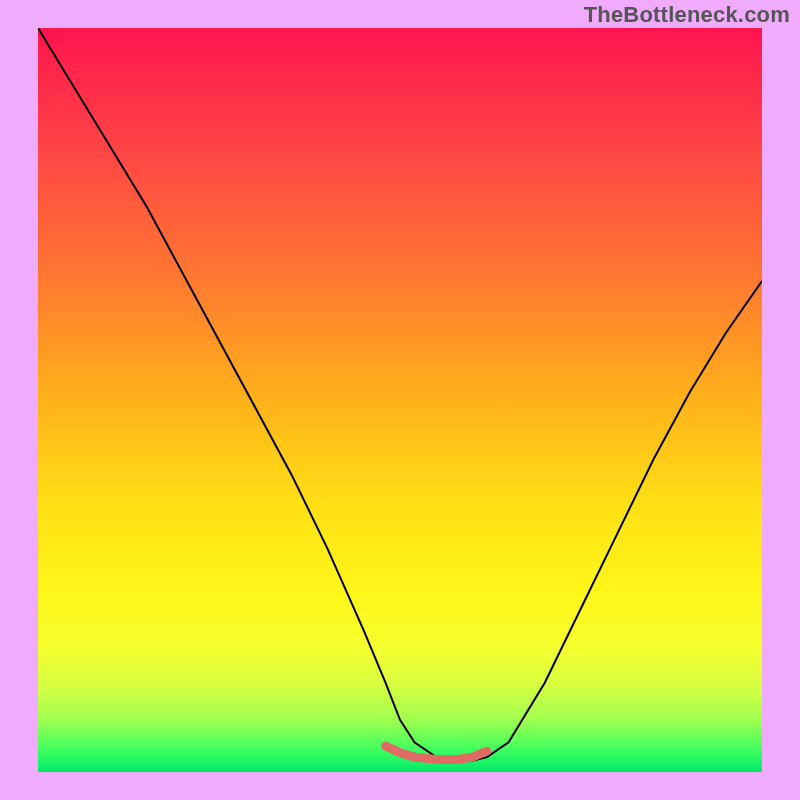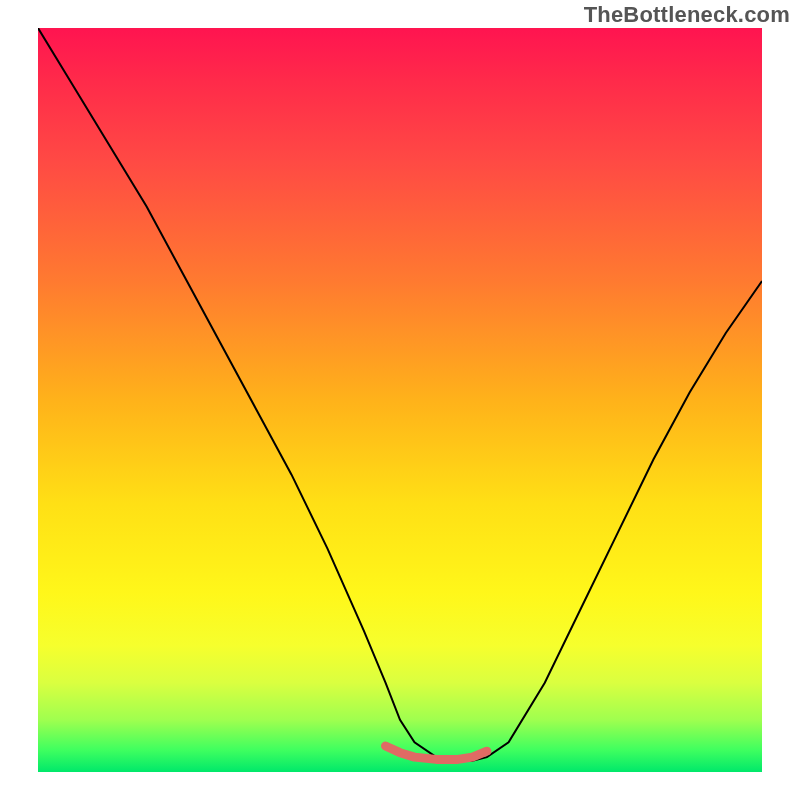--- a/index.html
+++ b/index.html
@@ -8,21 +8,21 @@
     width: 800px;
     height: 800px;
     background: #000;
     font-family: Arial, Helvetica, sans-serif;
     overflow: hidden;
   }
   .frame {
     position: relative;
     width: 800px;
     height: 800px;
-    background: #ffffff;
+    background: #f0abfc;
   }
   .watermark {
     position: absolute;
     top: 2px;
     right: 10px;
     color: #555;
     font-size: 22px;
     font-weight: 600;
     letter-spacing: 0.2px;
     z-index: 3;

